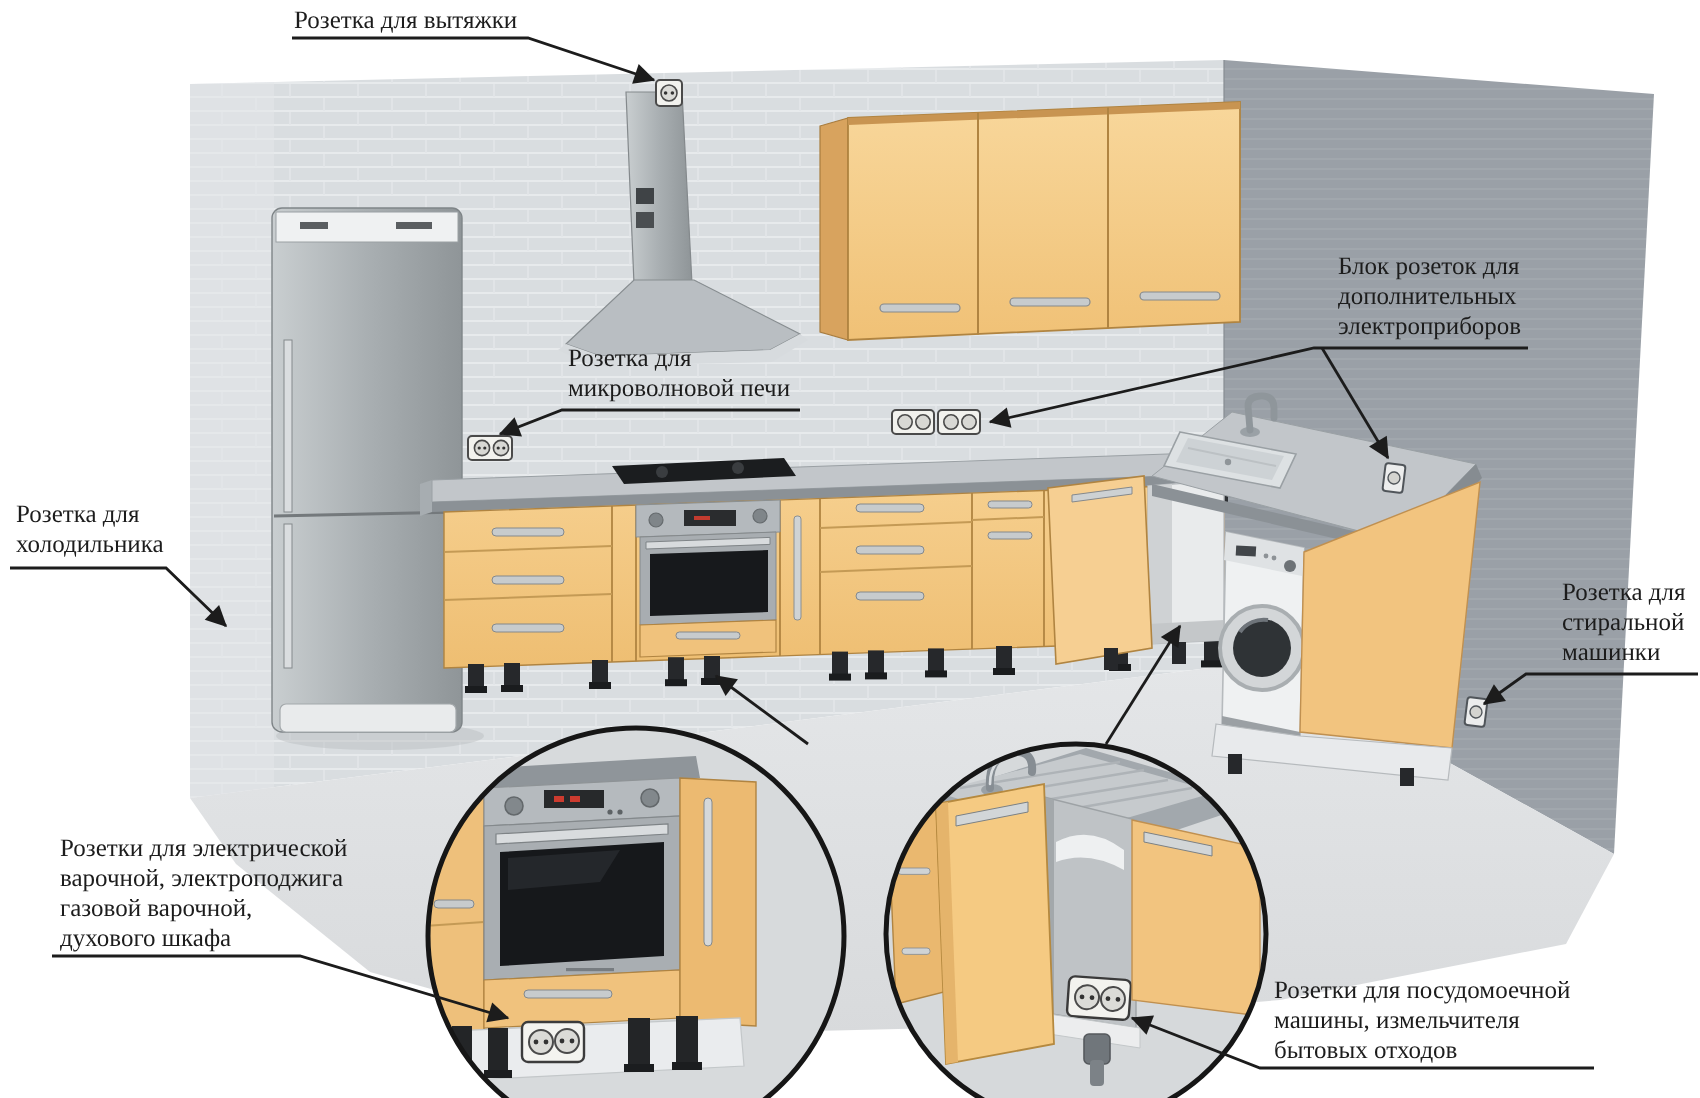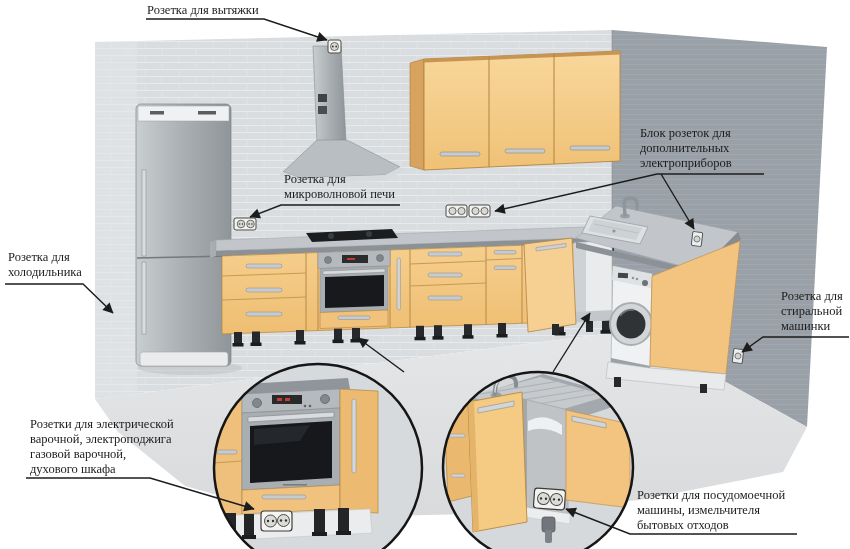--- a/index.html
+++ b/index.html
@@ -355,21 +355,21 @@
   <line x1="404" y1="372" x2="358" y2="338" marker-end="url(#ah)"></line>
   <line x1="553" y1="372" x2="590" y2="313" marker-end="url(#ah)"></line>
 </g>
 </svg>
 
 <div class="label" style="left:147px;top:3px">Розетка для вытяжки</div>
 <div class="label" style="left:8px;top:250px">Розетка для
 холодильника</div>
 <div class="label" style="left:284px;top:172px">Розетка для
 микроволновой печи</div>
-<div class="label" style="left:640px;top:126px">Блок розеток для
+<div class="label" style="left:669px;top:126px">Блок розеток для
 дополнительных
 электроприборов</div>
 <div class="label" style="left:781px;top:289px">Розетка для
 стиральной
 машинки</div>
 <div class="label" style="left:30px;top:417px">Розетки для электрической
 варочной, электроподжига
 газовой варочной,
 духового шкафа</div>
 <div class="label" style="left:637px;top:488px">Розетки для посудомоечной

